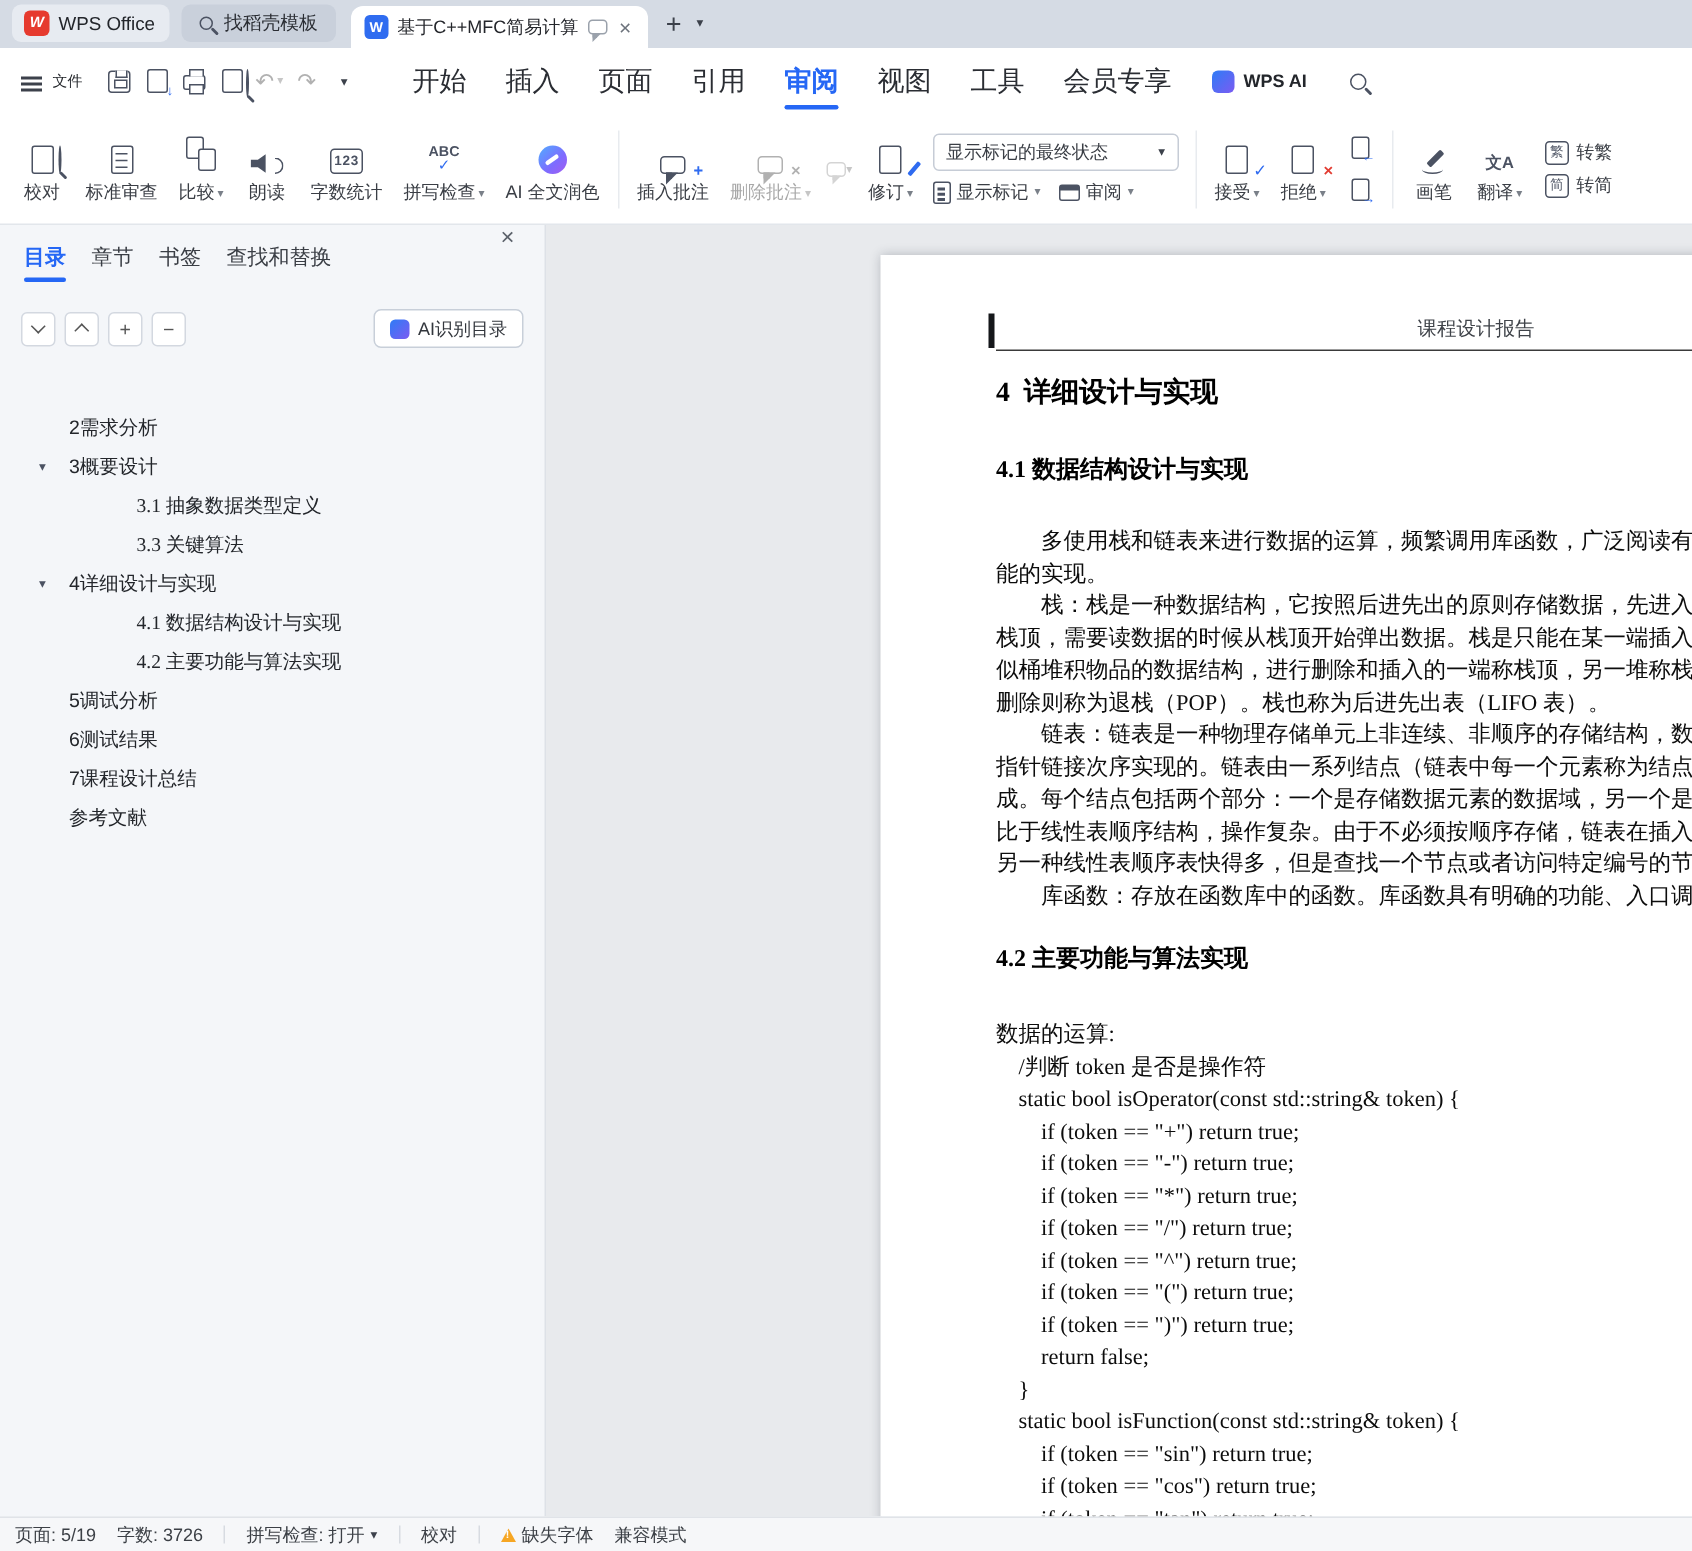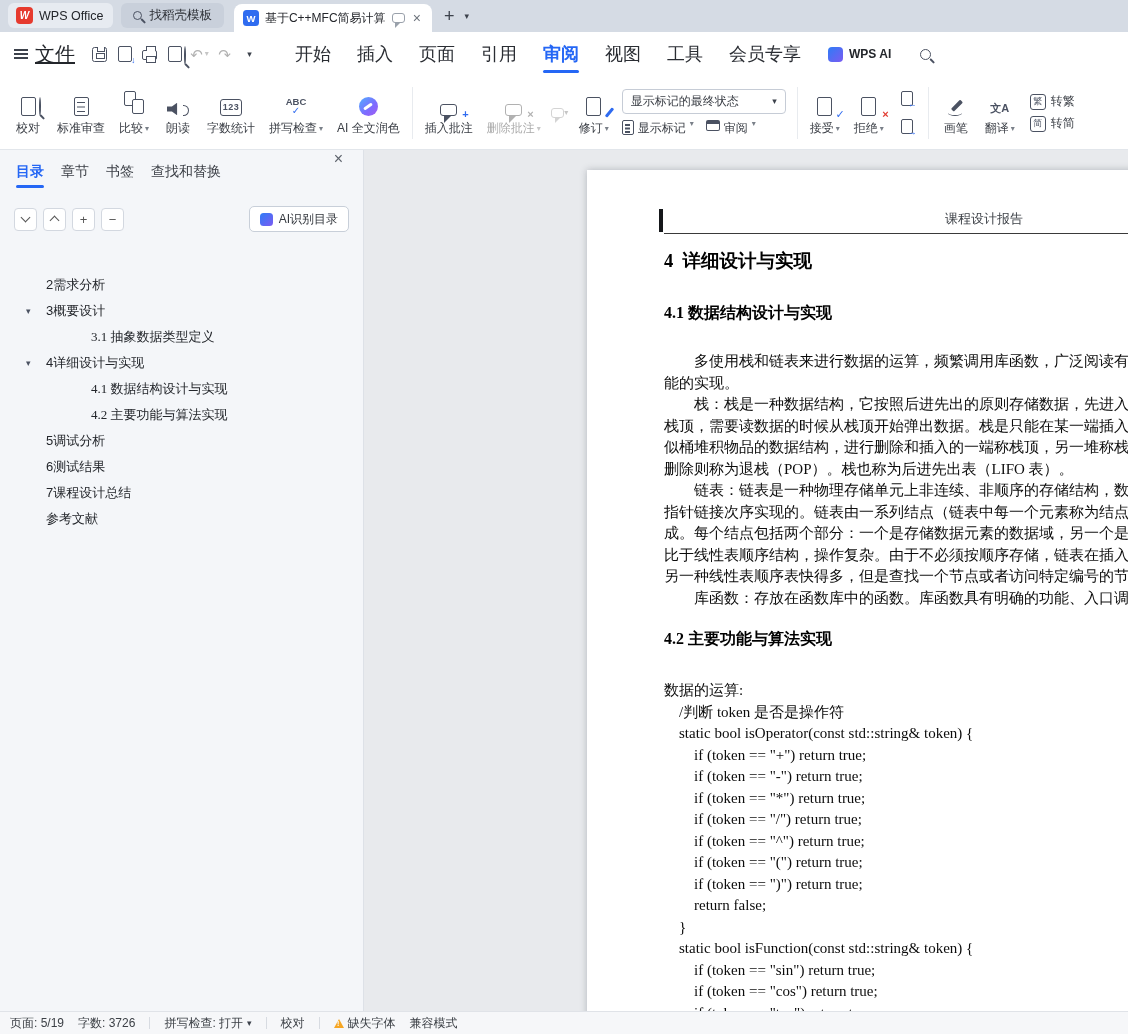--- a/index.html
+++ b/index.html
@@ -22,21 +22,21 @@
   .wicon { width:16px; height:16px; border-radius:3.5px; background:#2f6cf0; color:#fff; font-size:9.5px;
            font-weight:700; display:flex; align-items:center; justify-content:center; flex:none; }
   .doc-title { font-size:12px; color:#24262b; white-space:nowrap; overflow:hidden; flex:1; }
   .close-x { font-size:14px; color:#6d737c; padding:0 2px; flex:none; }
   .tb-plus { font-size:18px; color:#3c414b; margin:0 0 7px 12px; line-height:1; }
   .tb-chev { font-size:9px; color:#3c414b; margin:0 0 11px 10px; }
 
   
   #menubar { position:absolute; top:32px; left:0; width:100%; height:44px; background:#fff;
              display:flex; align-items:center; padding:0 14px; }
-  .file-btn { display:flex; align-items:center; gap:7px; font-size:20px; color:#23262b; margin-right:12px;text-decoration:underline; }
+  .file-btn { display:flex; align-items:flex-end; gap:7px; font-size:10px; color:#23262b; margin-right:12px; }
   .ham { width:14px; height:10px; border-top:2px solid #3c414b; border-bottom:2px solid #3c414b; position:relative; }
   .ham::after { content:""; position:absolute; left:0; right:0; top:2px; height:2px; background:#3c414b; }
   .qicon { width:25px; height:26px; display:flex; align-items:center; justify-content:center; gap:2px;
            color:#4b5262; position:relative; flex:none; }
   .dis { filter:grayscale(1) opacity(.45); }
   .arrow-glyph { font-size:15px; line-height:1; }
   .dd { font-size:8px; color:#7a8089; line-height:1; }
   .dd.dark { color:#3c414b; font-size:9px; }
   .mtab { font-size:18px; color:#2a2d33; padding:0 13px; height:44px; display:flex; align-items:center;
           position:relative; flex:none; }
@@ -109,21 +109,21 @@
             border-bottom:1px solid #e2e6eb; display:flex; align-items:center; padding:0 6px; }
   .rbtn { display:flex; flex-direction:column; align-items:center; justify-content:center; gap:4px;
           height:64px; padding:0 7px; border-radius:4px; flex:none; }
   .rlbl { font-size:12px; color:#3a3e45; display:flex; align-items:center; gap:2px; white-space:nowrap; }
   .vsep { width:1px; height:52px; background:#e8ebef; margin:0 5px; flex:none; }
   .markup-col { display:flex; flex-direction:column; gap:6px; margin:0 6px; flex:none; }
   .mk-select { width:164px; height:25px; border:1px solid #c6ccd6; border-radius:4px; display:flex;
                align-items:center; justify-content:space-between; padding:0 8px; font-size:12px;
                color:#3a3e45; background:#fff; }
   .mk-row { display:flex; gap:12px; align-items:center; }
-  .sm-btn { display:flex; align-items:flex-start; gap:4px; font-size:12px; color:#3a3e45; }
+  .sm-btn { display:flex; align-items:center; gap:4px; font-size:12px; color:#3a3e45; }
   .nav-col { display:flex; flex-direction:column; gap:7px; margin:0 4px; flex:none; }
   .mini-ic { width:24px; height:21px; display:flex; align-items:center; justify-content:center; position:relative; }
   .conv-col { display:flex; flex-direction:column; gap:5px; margin-left:8px; flex:none; width:72px; }
   .conv-row { display:flex; align-items:center; gap:5px; font-size:12px; color:#3a3e45; }
 
   
   #sidebar { position:absolute; top:150px; left:0; width:364px; height:861px; background:#f4f6f9;
              border-right:1px solid #dde1e7; }
   .sb-tabs { display:flex; align-items:flex-start; height:44px; padding:0 16px; position:relative; }
   .sb-tab { font-size:14px; color:#3a3e45; margin-right:17px; height:44px; display:flex; align-items:center;
@@ -455,20 +455,23 @@
     <div class="toc-item">
         <span>2需求分析</span>
       </div>
     <div class="toc-item">
         <span class="tri">▾</span>
         <span>3概要设计</span>
       </div>
     <div class="toc-item lvl1">
         <span>3.1 抽象数据类型定义</span>
       </div>
+    <div class="toc-item lvl1">
+        <span>3.3 关键算法</span>
+      </div>
     <div class="toc-item">
         <span class="tri">▾</span>
         <span>4详细设计与实现</span>
       </div>
     <div class="toc-item lvl1">
         <span>4.1 数据结构设计与实现</span>
       </div>
     <div class="toc-item lvl1">
         <span>4.2 主要功能与算法实现</span>
       </div>

